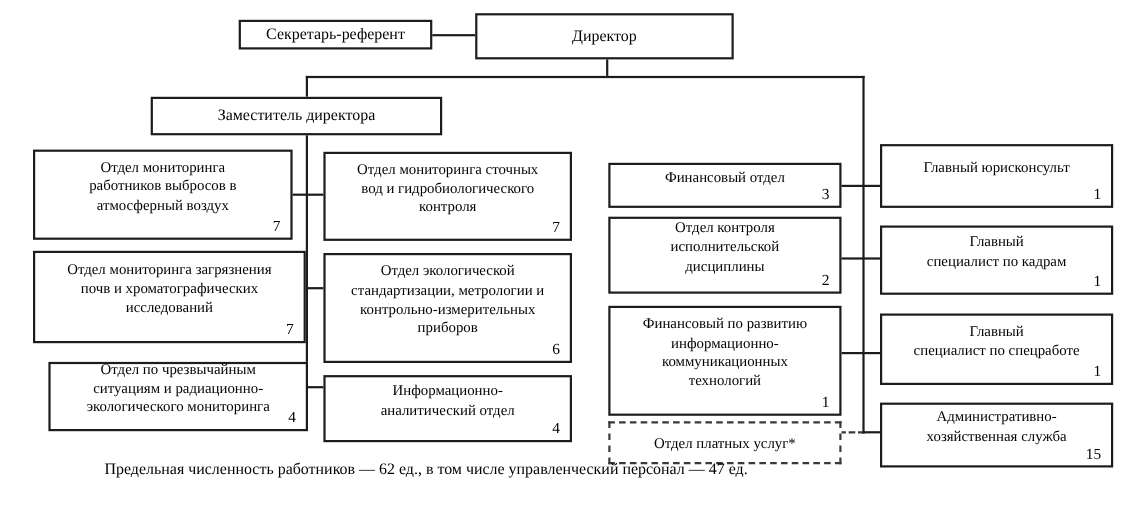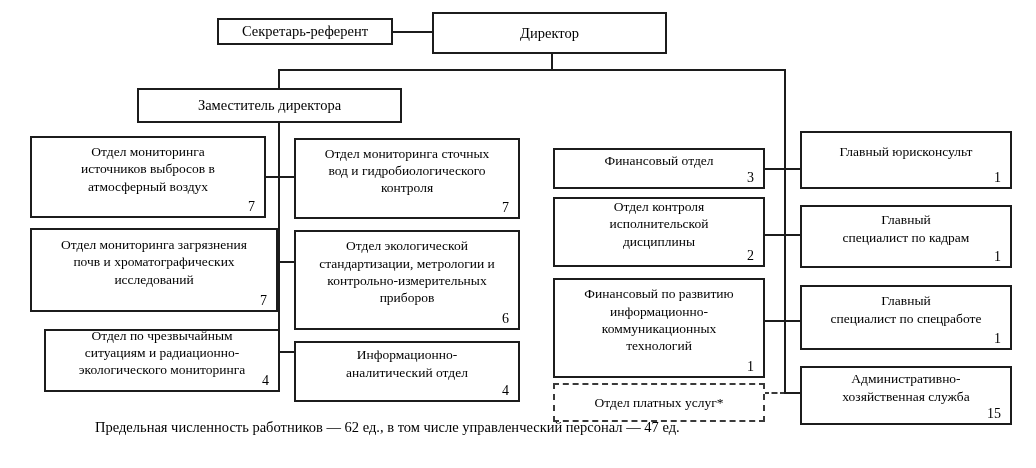--- a/index.html
+++ b/index.html
@@ -47,21 +47,21 @@
   </div>
   <div class="box vcenter" style="left:432px;top:12px;width:235px;height:42px">
     <span class="lbl">Директор</span>
   </div>
   <div class="box vcenter" style="left:137px;top:88px;width:265px;height:35px">
     <span class="lbl">Заместитель директора</span>
   </div>
 
   <div class="box" style="left:30px;top:136px;width:236px;height:82px">
     <span class="lbl">Отдел мониторинга
-источников выбросов в
+работников выбросов в
 атмосферный воздух</span>
     <span class="cnt">7</span>
   </div>
   <div class="box" style="left:30px;top:228px;width:248px;height:84px">
     <span class="lbl">Отдел мониторинга загрязнения
 почв и хроматографических
 исследований</span>
     <span class="cnt">7</span>
   </div>
   <div class="box" style="left:44px;top:329px;width:236px;height:63px">

